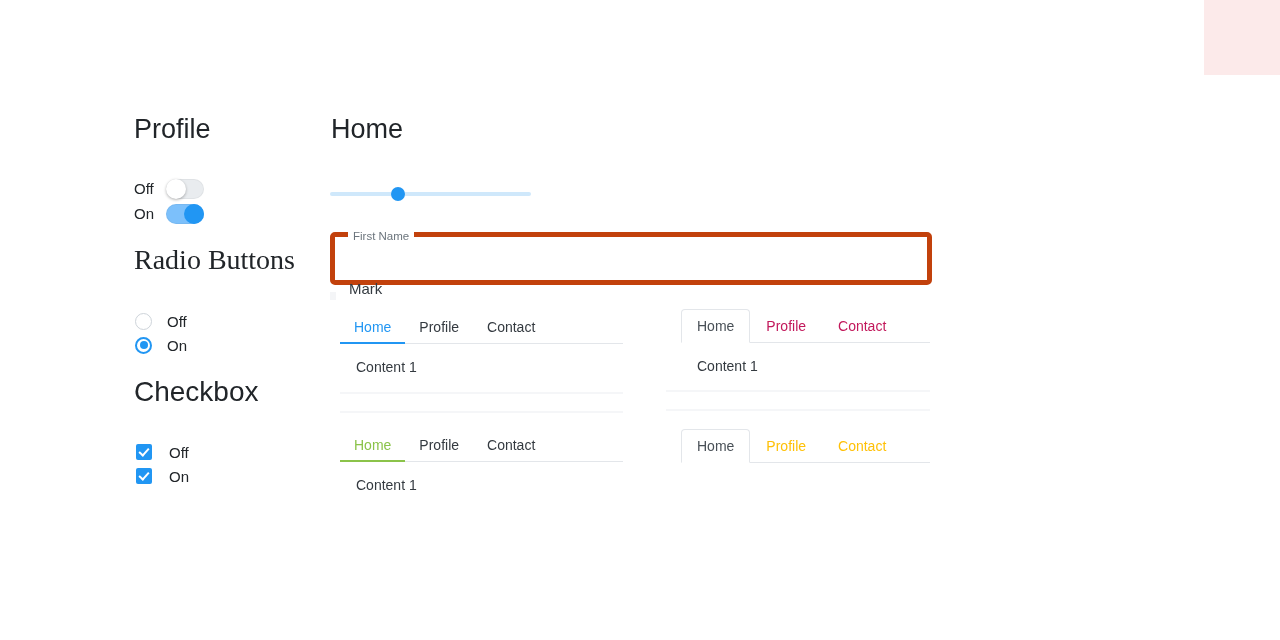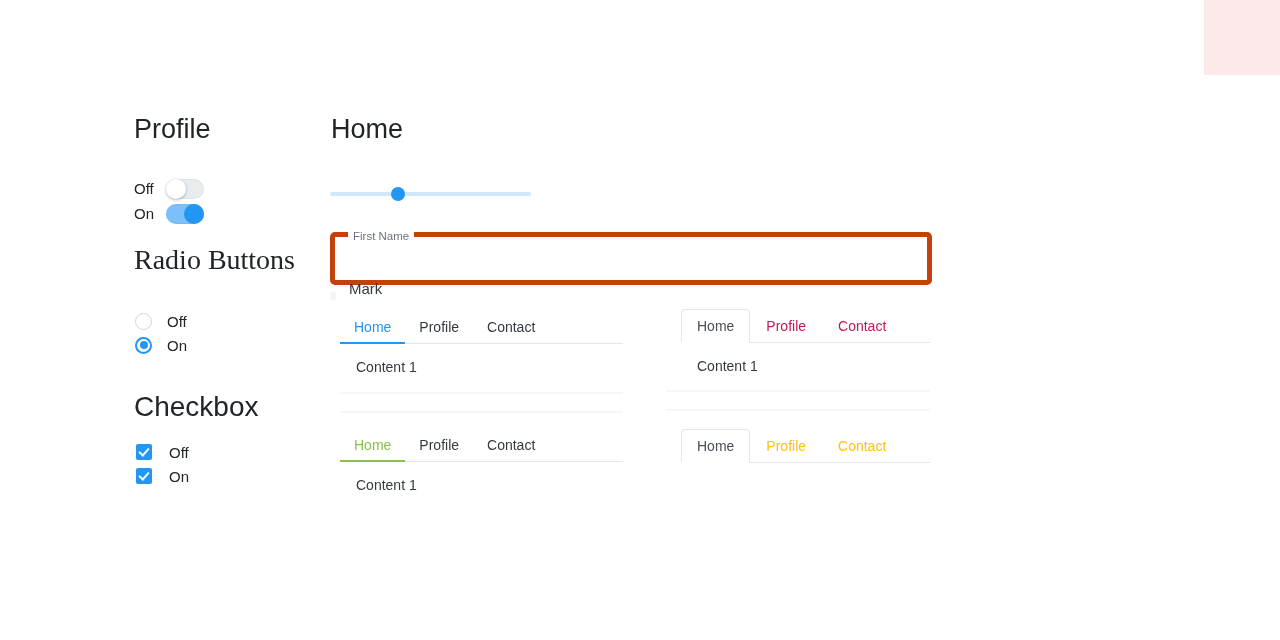--- a/index.html
+++ b/index.html
@@ -33,21 +33,21 @@
   
   .h-switches, .h-radio, .h-checkbox, .h-range {
     font-weight: 400;
     color: #212529;
     line-height: 1;
     white-space: nowrap;
   }
   .h-switches { left: 134px; top: 116px; font-size: 27px; }
   .h-range    { left: 331px; top: 116px; font-size: 27px; }
   .h-radio    { left: 134px; top: 246px; font-size: 28px; font-family: Liberation Serif, serif; }
-  .h-checkbox { left: 134px; top: 378px; font-size: 28px; margin-top: 15px; }
+  .h-checkbox { left: 134px; top: 378px; font-size: 28px; }
 
   
   .switch-row {
     display: flex;
     align-items: center;
     height: 22px;
   }
   .switch-label {
     font-size: 15px;
     color: #212529;

